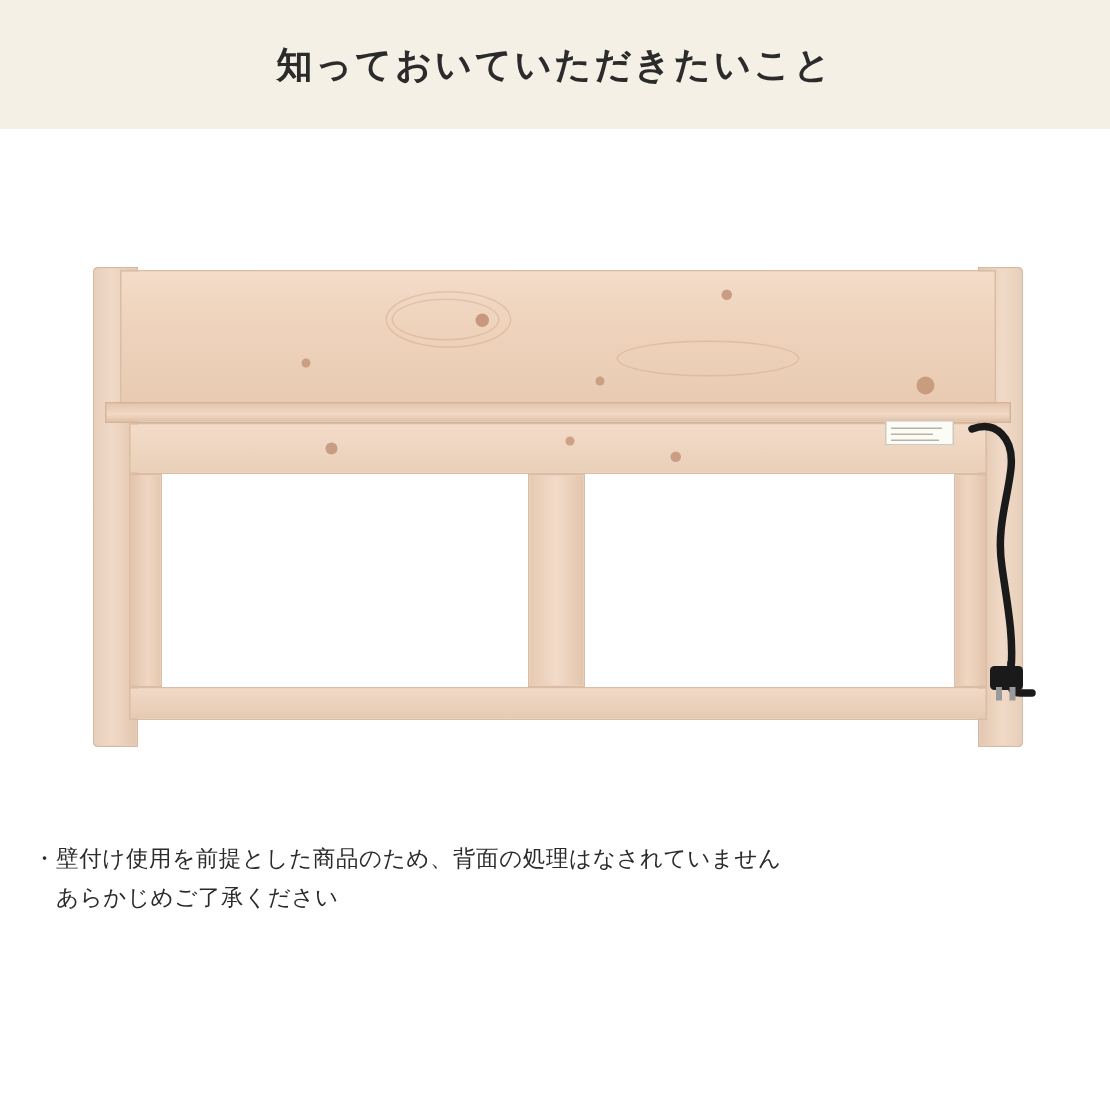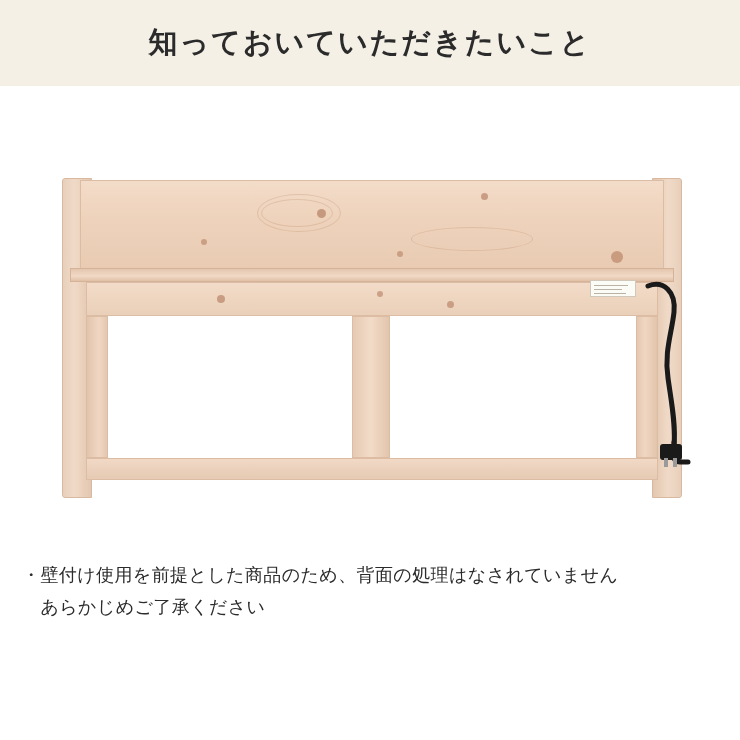--- a/index.html
+++ b/index.html
@@ -27,21 +27,21 @@
     top: 0;
     left: 0;
     width: 740px;
     height: 86px;
     background: #f4f0e6;
     display: flex;
     align-items: center;
     justify-content: center;
   }
   .header-title {
-    font-size: 29px;
+    font-size: 24px;
     font-weight: bold;
     letter-spacing: 2px;
     color: #2b2b2b;
     white-space: nowrap;
   }
 
   
   .photo-area {
     position: absolute;
     top: 86px;
@@ -225,21 +225,21 @@
   .notes {
     position: absolute;
     top: 560px;
     left: 0;
     width: 740px;
     padding: 0 22px;
     box-sizing: border-box;
     color: #2b2b2b;
   }
   .note-item {
-    font-size: 18px;
+    font-size: 15px;
     line-height: 1.75;
     letter-spacing: 0.4px;
     margin-bottom: 4px;
     white-space: pre-line;
   }
 </style>
 </head>
 <body>
 
 <div class="page">

